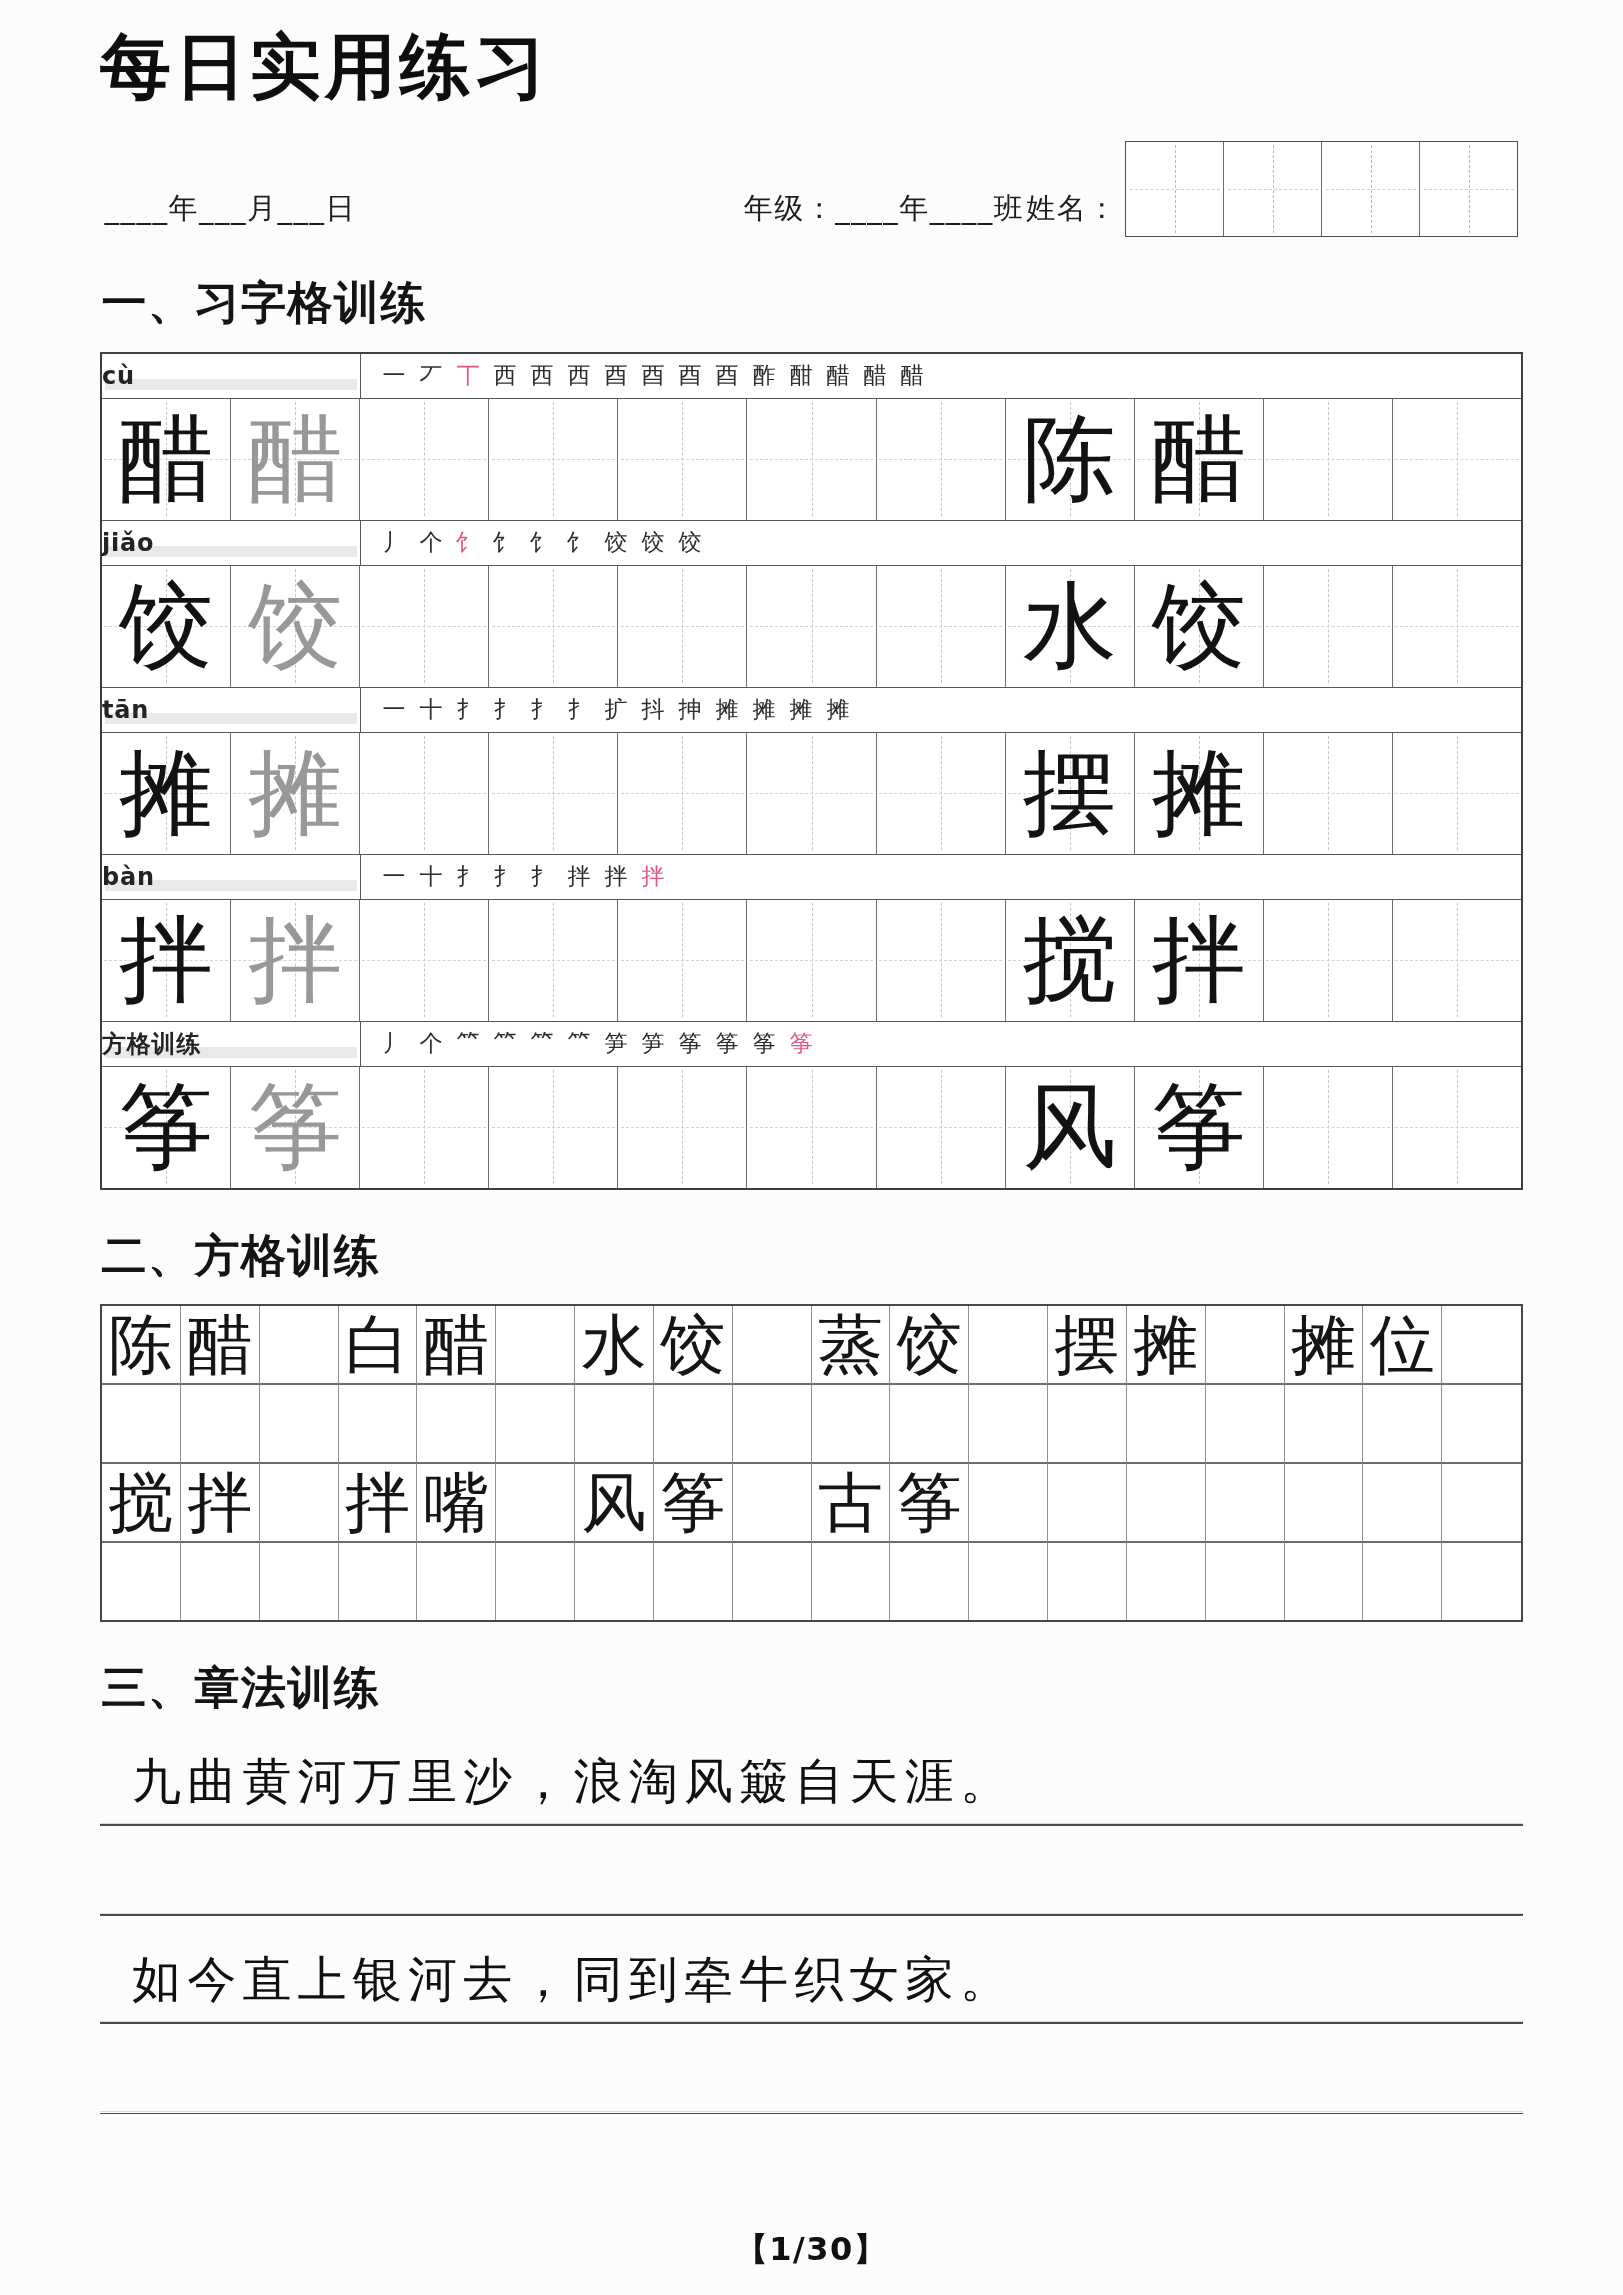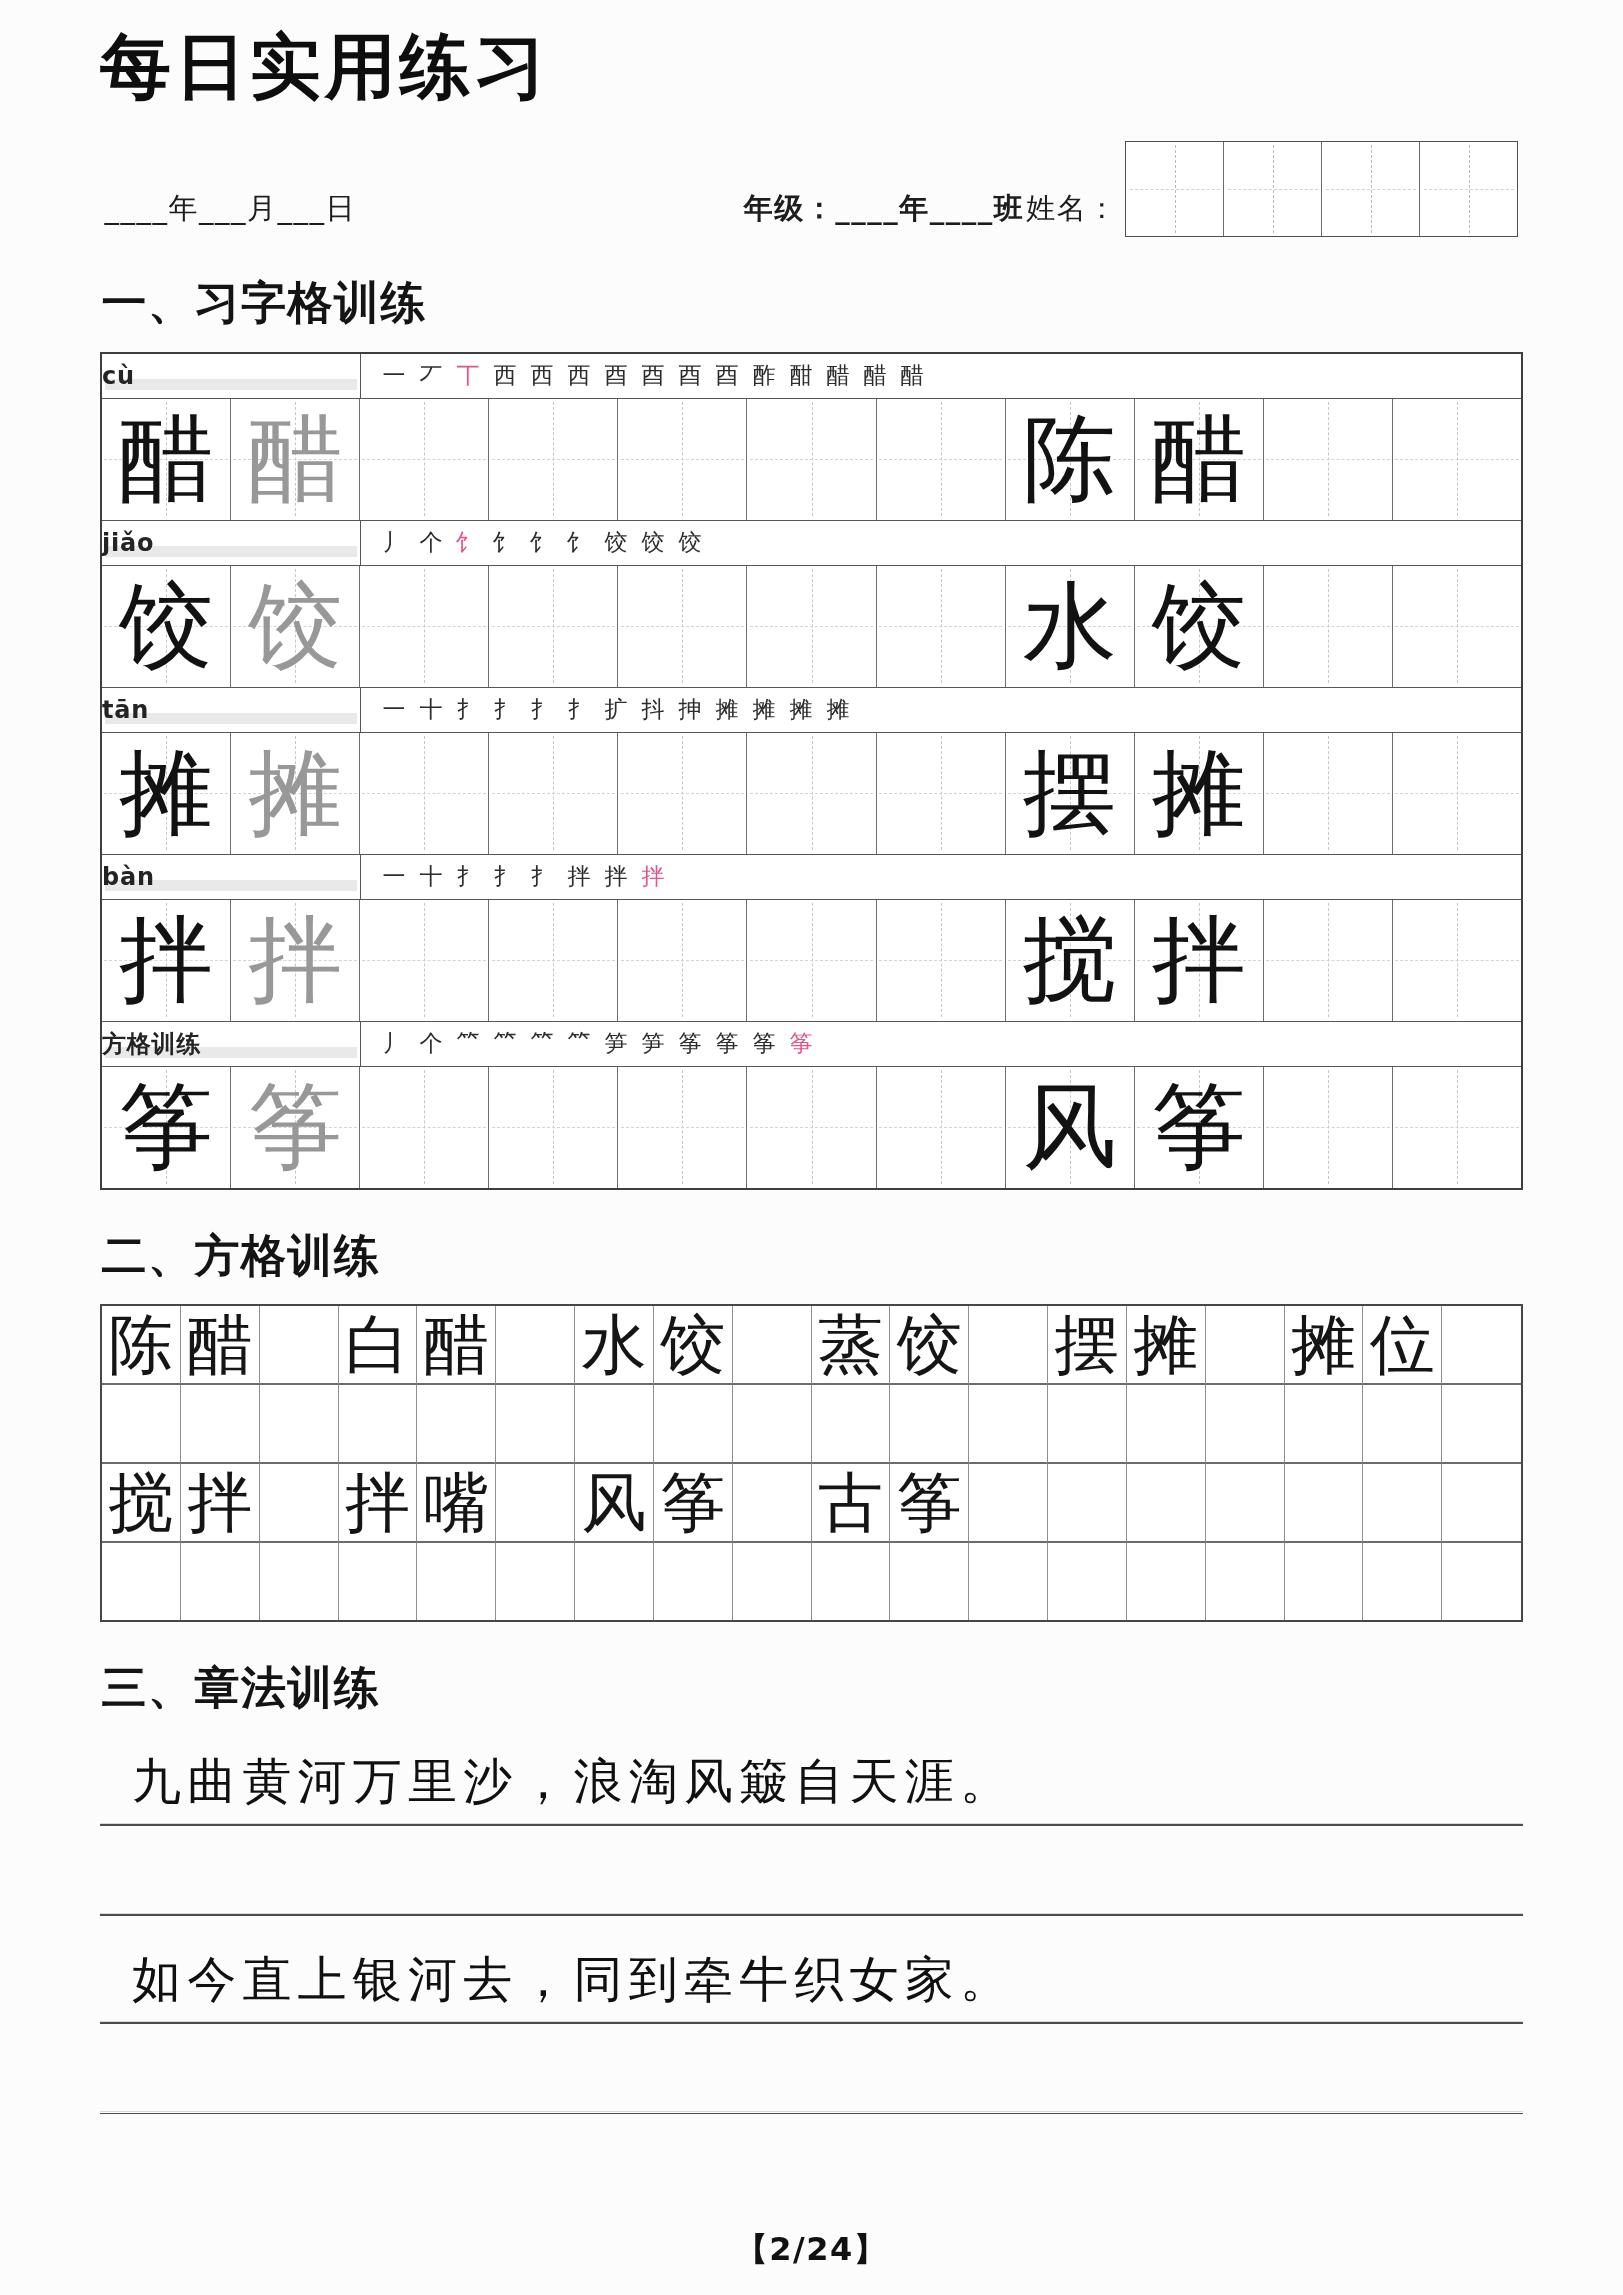--- a/index.html
+++ b/index.html
@@ -7,21 +7,21 @@
   .page{position:relative;width:1623px;height:2295px;background:#fcfcfc;overflow:hidden;}
   .content{padding:0 100px;}
 
   
   h1.title{margin:20px 0 0;font-size:71px;font-weight:700;
            letter-spacing:3.9px;color:#0e0e0e;}
 
   
   .info-row{display:flex;align-items:flex-end;margin-top:26px;padding:0 4.6px;}
   .info-text{font-size:29px;color:#1d1d1d;margin-bottom:7.7px;letter-spacing:1.5px;white-space:nowrap;text-align:center;}
-  .info-text.grade{margin-left:auto;font-weight:bold;}
+  .info-text.grade{margin-left:auto;}
   .info-text.name-label{margin-left:2px;}
   .name-grid{display:flex;border:1.5px solid #4f4f4f;margin-left:7.7px;background:#fff;}
   .name-cell{width:97px;height:94px;border-right:1.5px solid #6d6d6d;position:relative;}
   .name-cell:last-child{border-right:none;}
   .name-cell::before{content:"";position:absolute;left:50%;top:3.1px;bottom:3.1px;border-left:1.5px dashed #b9b9b9;}
   .name-cell::after{content:"";position:absolute;top:50%;left:3.1px;right:3.1px;border-top:1.5px dashed #d2d2d2;}
 
   
   h2.sec{font-size:45px;font-weight:700;color:#141414;margin:36px 0 18.5px 1.5px;letter-spacing:1.5px;}
 
@@ -420,15 +420,15 @@
     <div class="composition">
         <div class="poem-line">九曲黄河万里沙，浪淘风簸自天涯。</div>
         <div class="write-rule"></div>
         <div class="write-rule empty-line"></div>
         <div class="poem-line">如今直上银河去，同到牵牛织女家。</div>
         <div class="write-rule"></div>
         <div class="write-rule empty-line"></div>
       </div>
 
   </div>
-  <div class="footer">【2/24】</div>
+  <div class="footer">【1/30】</div>
 </div>
 
 
 </body></html>

